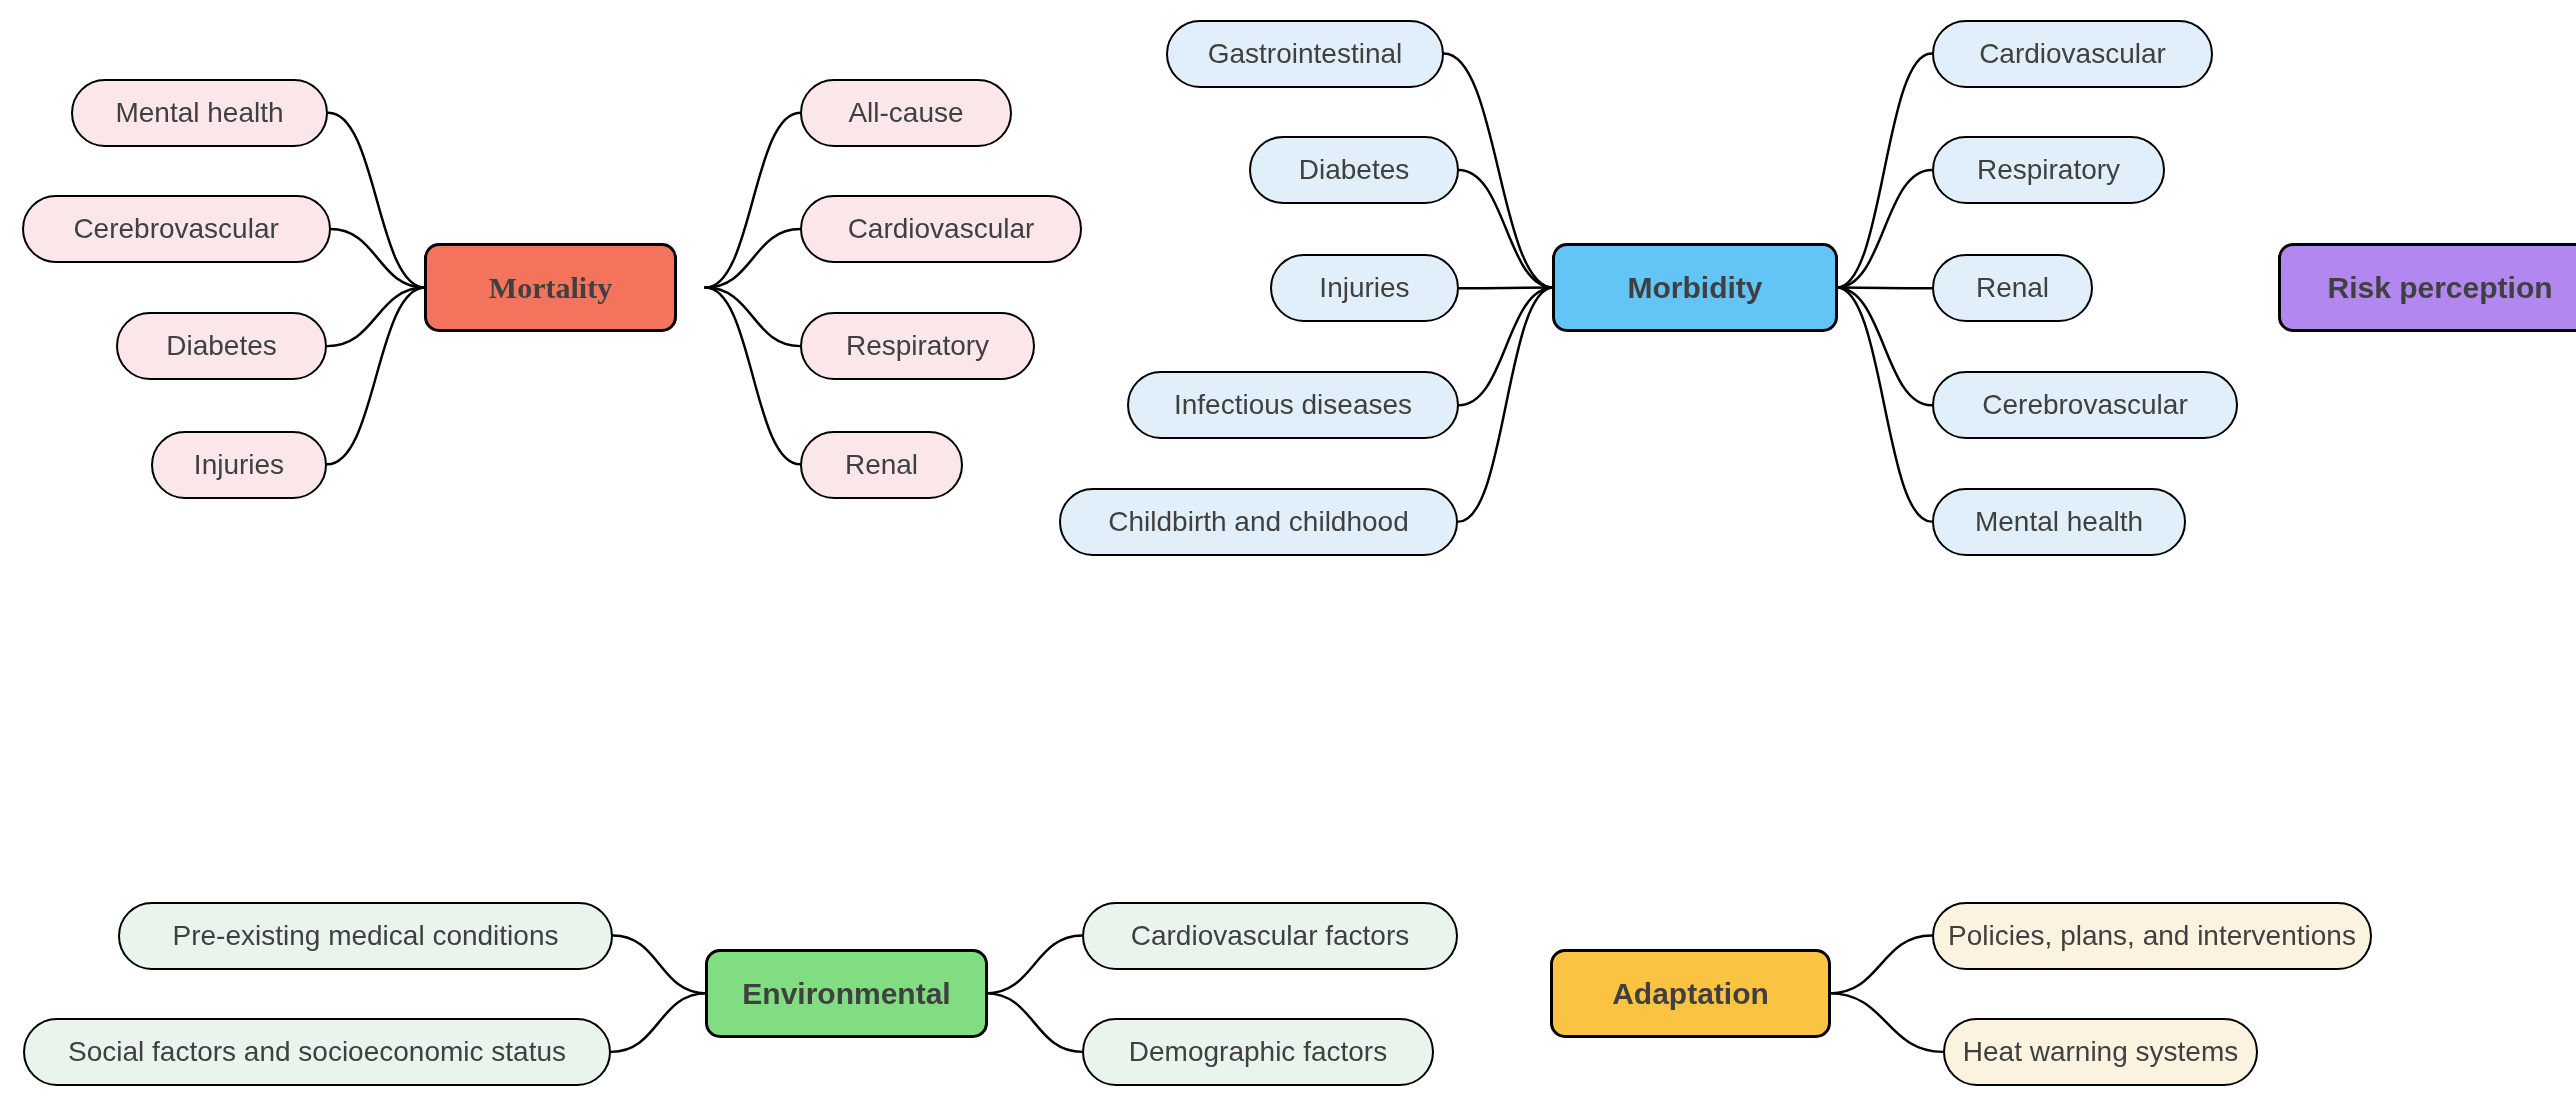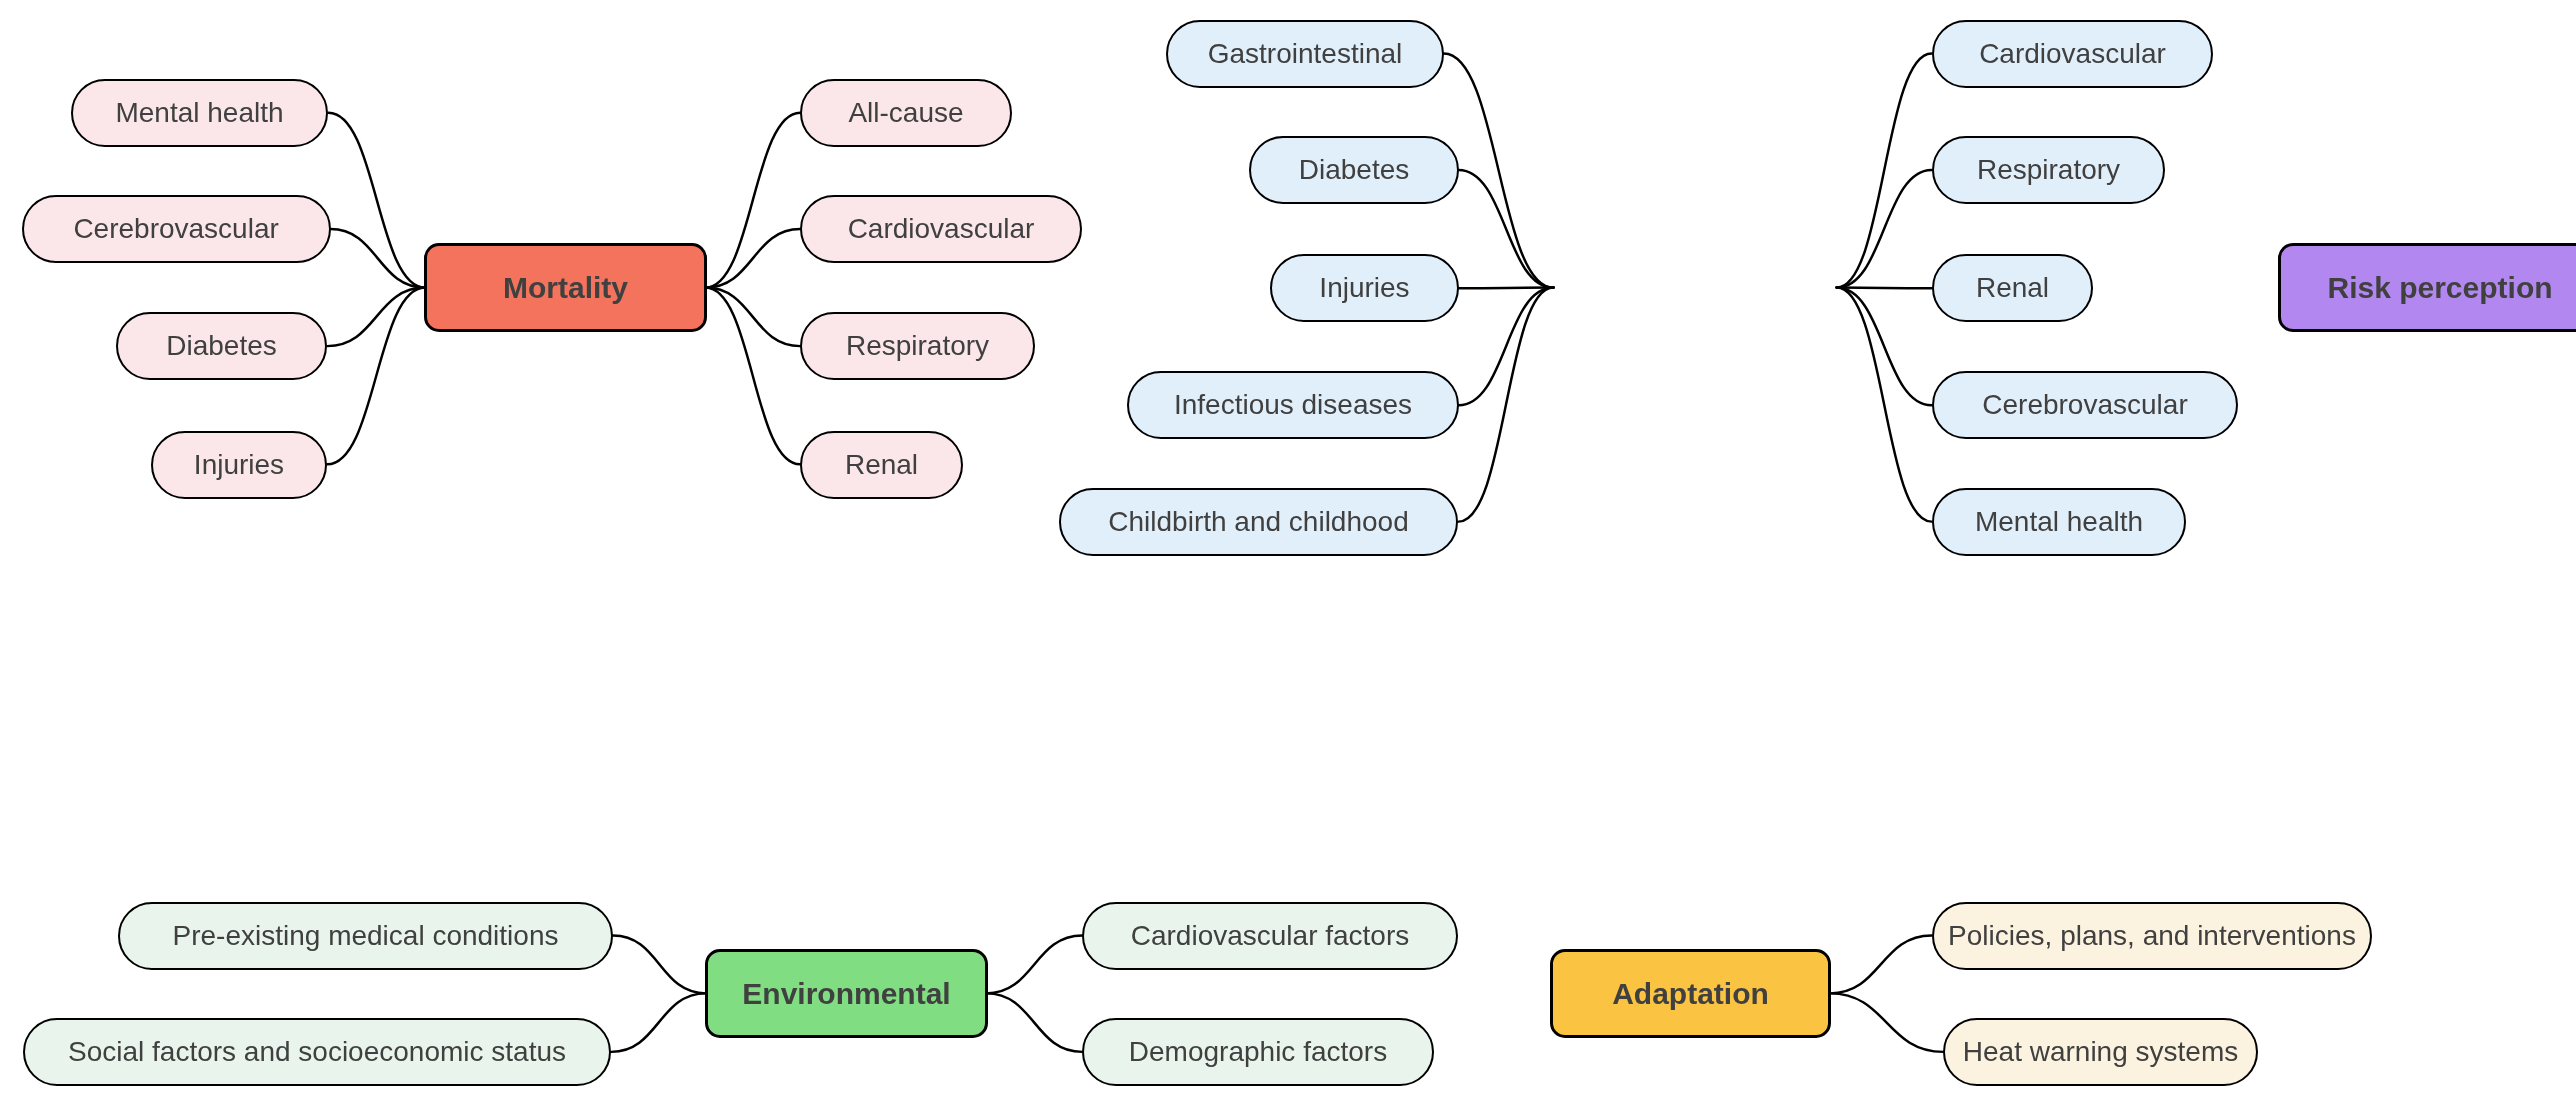--- a/index.html
+++ b/index.html
@@ -91,33 +91,34 @@
       <path d="M 1757 1708 C 1679 1708, 1679 1613, 1601 1613"></path>
       <path d="M 3136 1519 C 3053.5 1519, 3053.5 1613, 2971 1613"></path>
       <path d="M 3155 1708 C 3063 1708, 3063 1613, 2971 1613"></path>
     </svg>
 
   <div class="node leaf mortality-leaf" style="left:71px; top:79px; width:257px;">Mental health</div>
   <div class="node leaf mortality-leaf" style="left:21.6px; top:195px; width:309px;">Cerebrovascular</div>
   <div class="node leaf mortality-leaf" style="left:116px; top:312px; width:211px;">Diabetes</div>
   <div class="node leaf mortality-leaf" style="left:151px; top:431px; width:176px;">Injuries</div>
 
-  <div class="node center mortality-center" style="left:424px; top:243px; width:283px;">Mortality</div>
+  <div class="node center mortality-center" style="left:424px; top:243px; width:253px;font-family:Liberation Serif, serif;">Mortality</div>
 
   <div class="node leaf mortality-leaf" style="left:800px; top:79px; width:212px;">All-cause</div>
   <div class="node leaf mortality-leaf" style="left:800px; top:195px; width:282px;">Cardiovascular</div>
   <div class="node leaf mortality-leaf" style="left:800px; top:312px; width:235px;">Respiratory</div>
   <div class="node leaf mortality-leaf" style="left:800px; top:431px; width:163px;">Renal</div>
 
   <div class="node leaf morbidity-leaf" style="left:1166px; top:20px; width:278px;">Gastrointestinal</div>
   <div class="node leaf morbidity-leaf" style="left:1249px; top:136px; width:210px;">Diabetes</div>
   <div class="node leaf morbidity-leaf" style="left:1270px; top:254px; width:189px;">Injuries</div>
   <div class="node leaf morbidity-leaf" style="left:1127px; top:371px; width:332px;">Infectious diseases</div>
   <div class="node leaf morbidity-leaf" style="left:1059px; top:488px; width:399px;">Childbirth and childhood</div>
 
+  <div class="node center morbidity-center" style="left:1552px; top:243px; width:286px;">Morbidity</div>
 
   <div class="node leaf morbidity-leaf" style="left:1932px; top:20px; width:281px;">Cardiovascular</div>
   <div class="node leaf morbidity-leaf" style="left:1932px; top:136px; width:233px;">Respiratory</div>
   <div class="node leaf morbidity-leaf" style="left:1932px; top:254px; width:161px;">Renal</div>
   <div class="node leaf morbidity-leaf" style="left:1932px; top:371px; width:306px;">Cerebrovascular</div>
   <div class="node leaf morbidity-leaf" style="left:1932px; top:488px; width:254px;">Mental health</div>
 
   <div class="node center risk-perception-center" style="left:2278px; top:243px; width:324px;">Risk perception</div>
 
   <div class="node leaf vulnerability-leaf" style="left:118px; top:902px; width:495px;">Pre-existing medical conditions</div>

